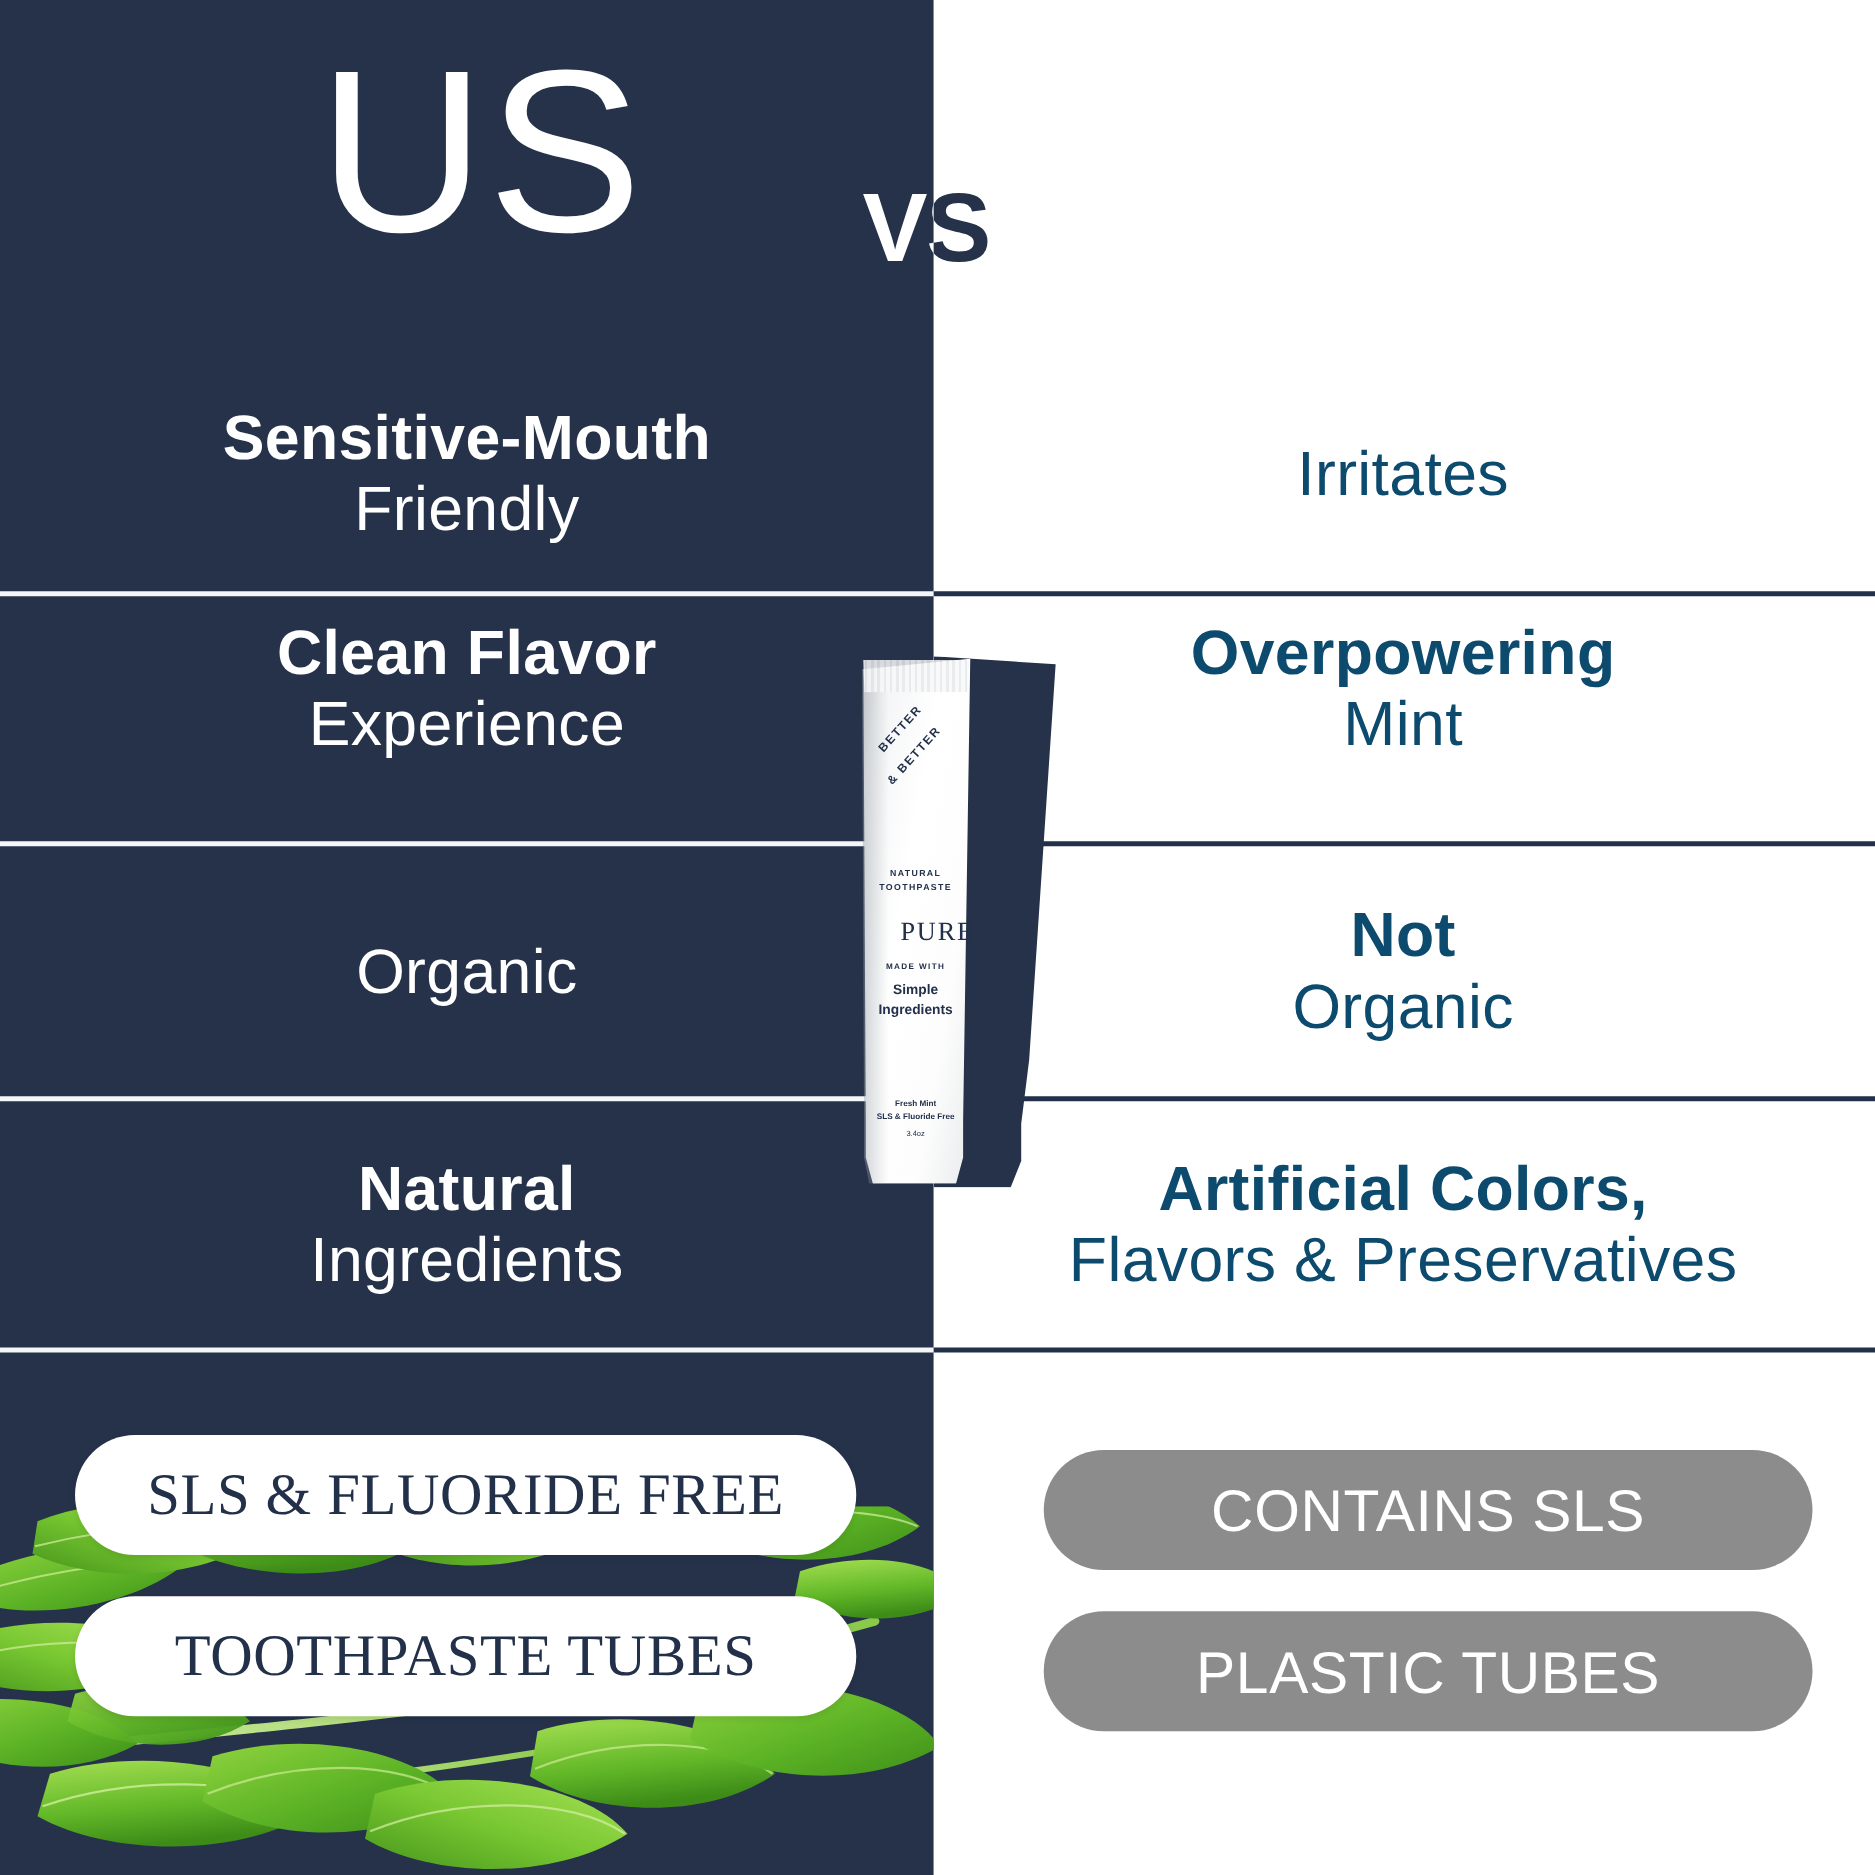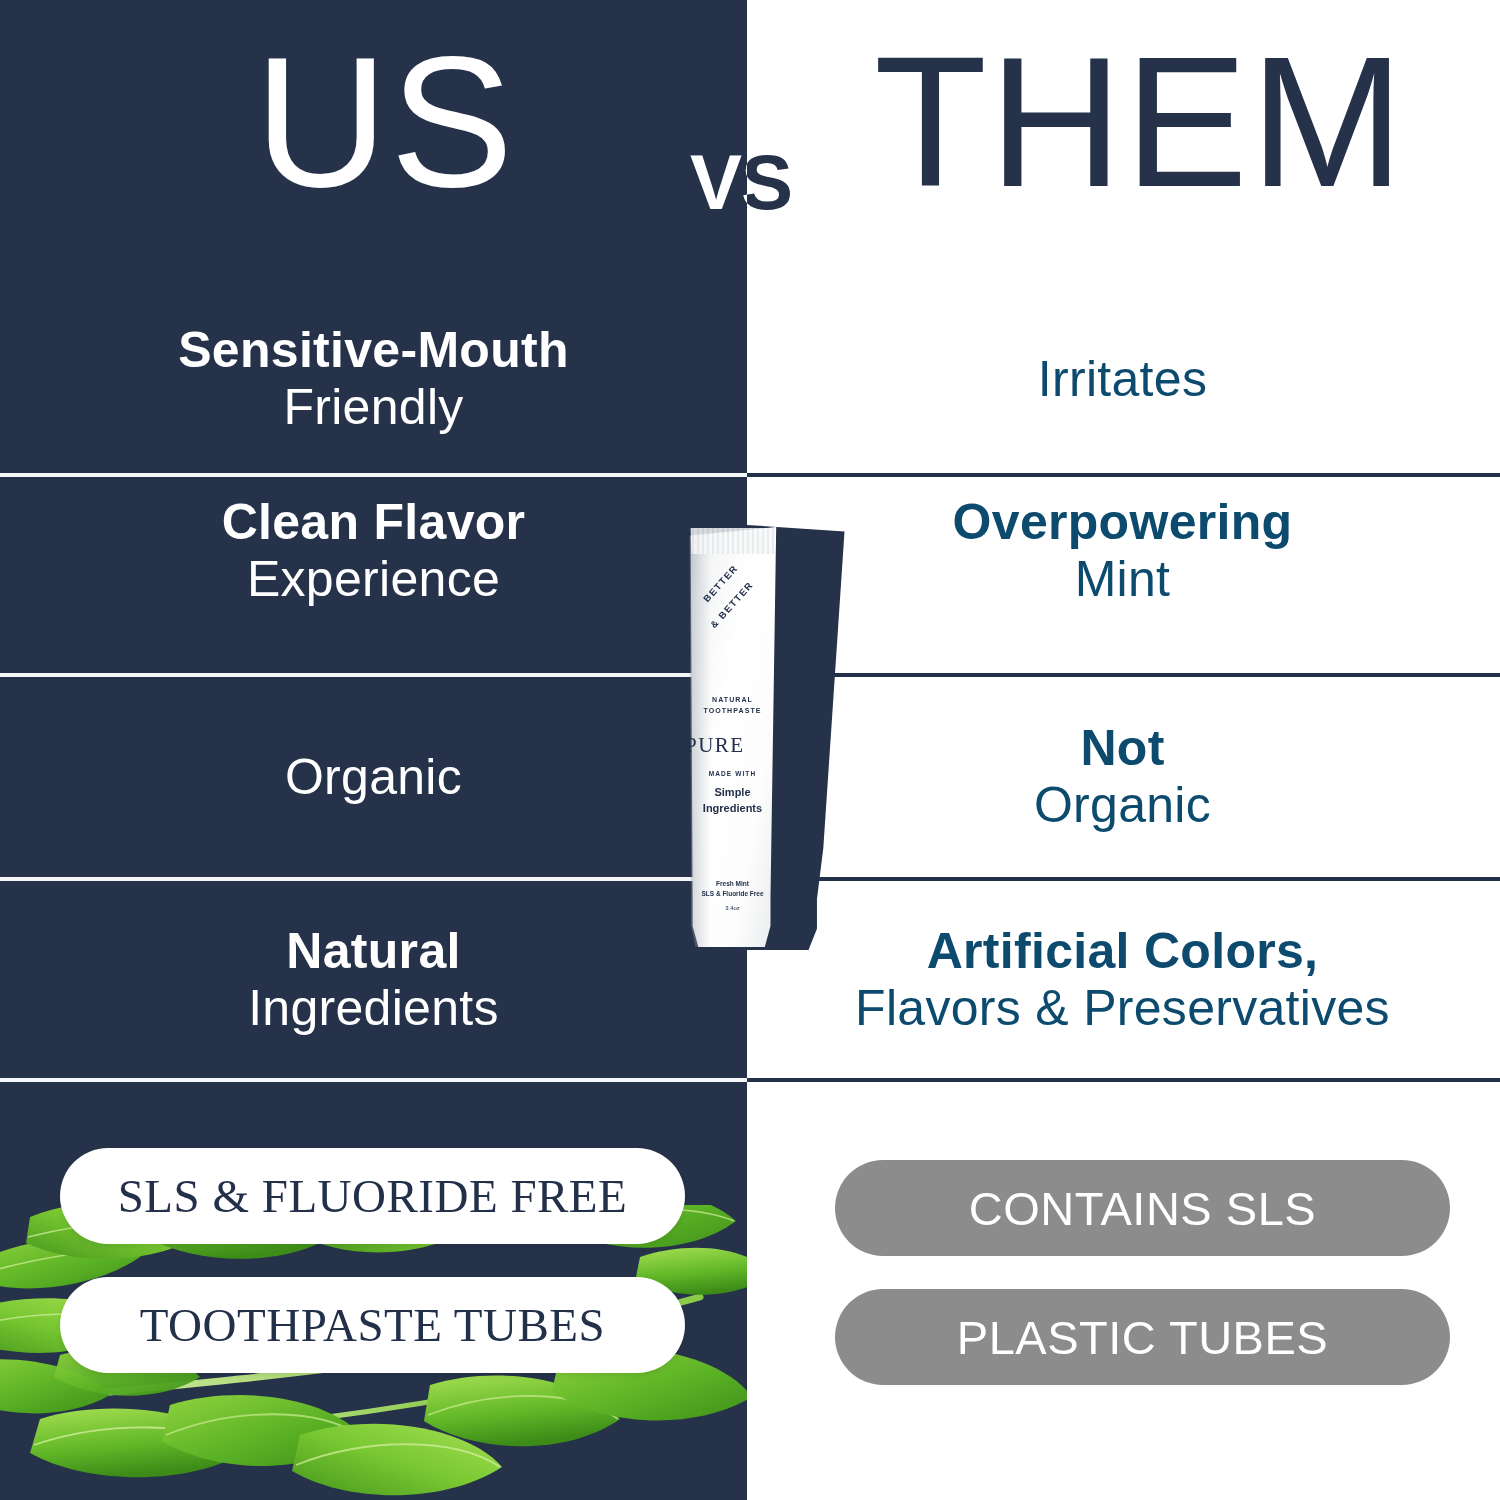--- a/index.html
+++ b/index.html
@@ -241,21 +241,21 @@
     text-align: center;
     font-size: 7px;
     font-weight: 700;
     letter-spacing: 1.1px;
     line-height: 1.5;
   }
   .lbl-name {
     position: absolute;
     left: 0; right: 0;
     top: 206px;
-    text-align: left;
+    text-align: right;
     font-size: 21px;
     font-weight: 400;
     letter-spacing: 1.5px;
     font-family: "Liberation Serif", serif;
   }
   .lbl-made {
     position: absolute;
     left: 0; right: 0;
     top: 243px;
     text-align: center;
@@ -347,21 +347,20 @@
 </head>
 <body>
 
 <div id="infographic">
 
   <div class="panel-left"></div>
   <div class="panel-right"></div>
 
   <div class="header">
     <div class="head-us">US</div>
-    <div class="head-them">THEM</div>
     <div class="vs-wrap">
       <div class="vs-text vs-white">VS</div>
       <div class="vs-text vs-navy">VS</div>
     </div>
   </div>
 
   <div class="row" style="top:285px; height:188px;">
     <div class="cell cell-left">
       <div class="line-strong">Sensitive-Mouth</div>
       <div class="line-light">Friendly</div>

